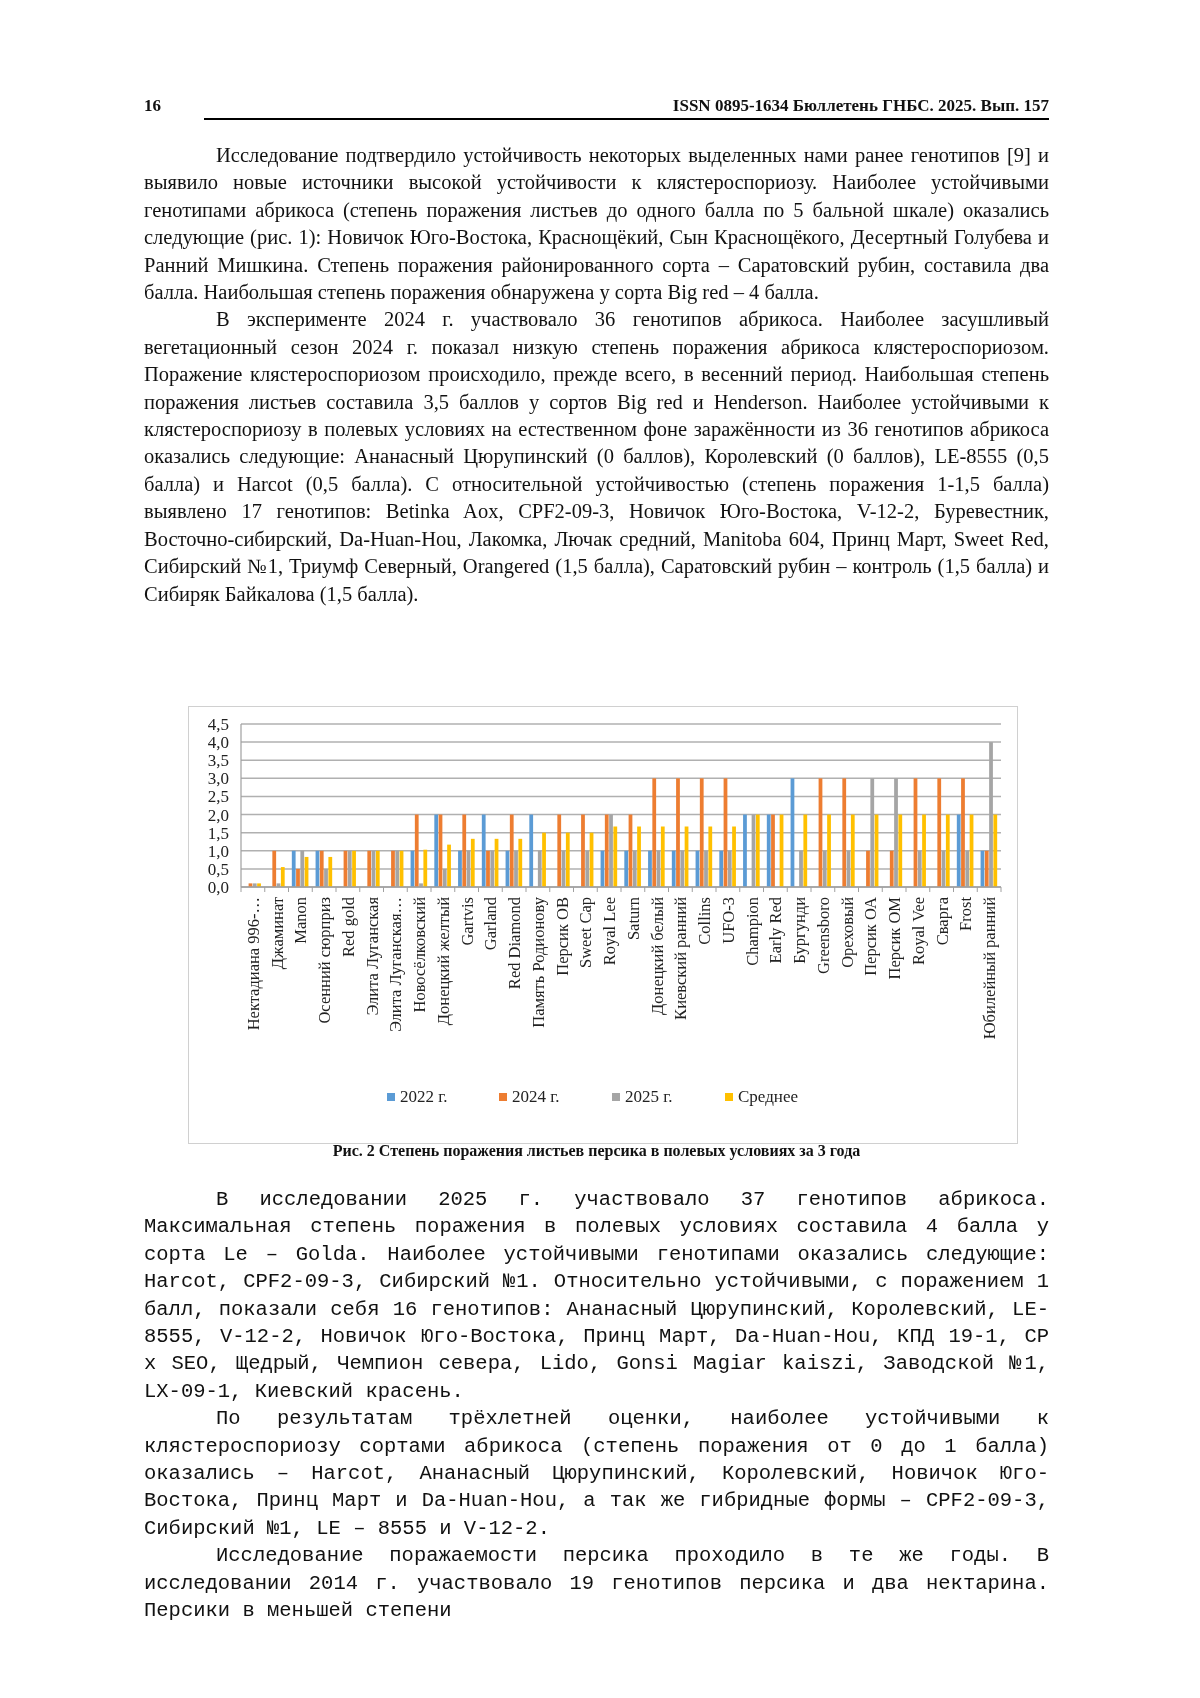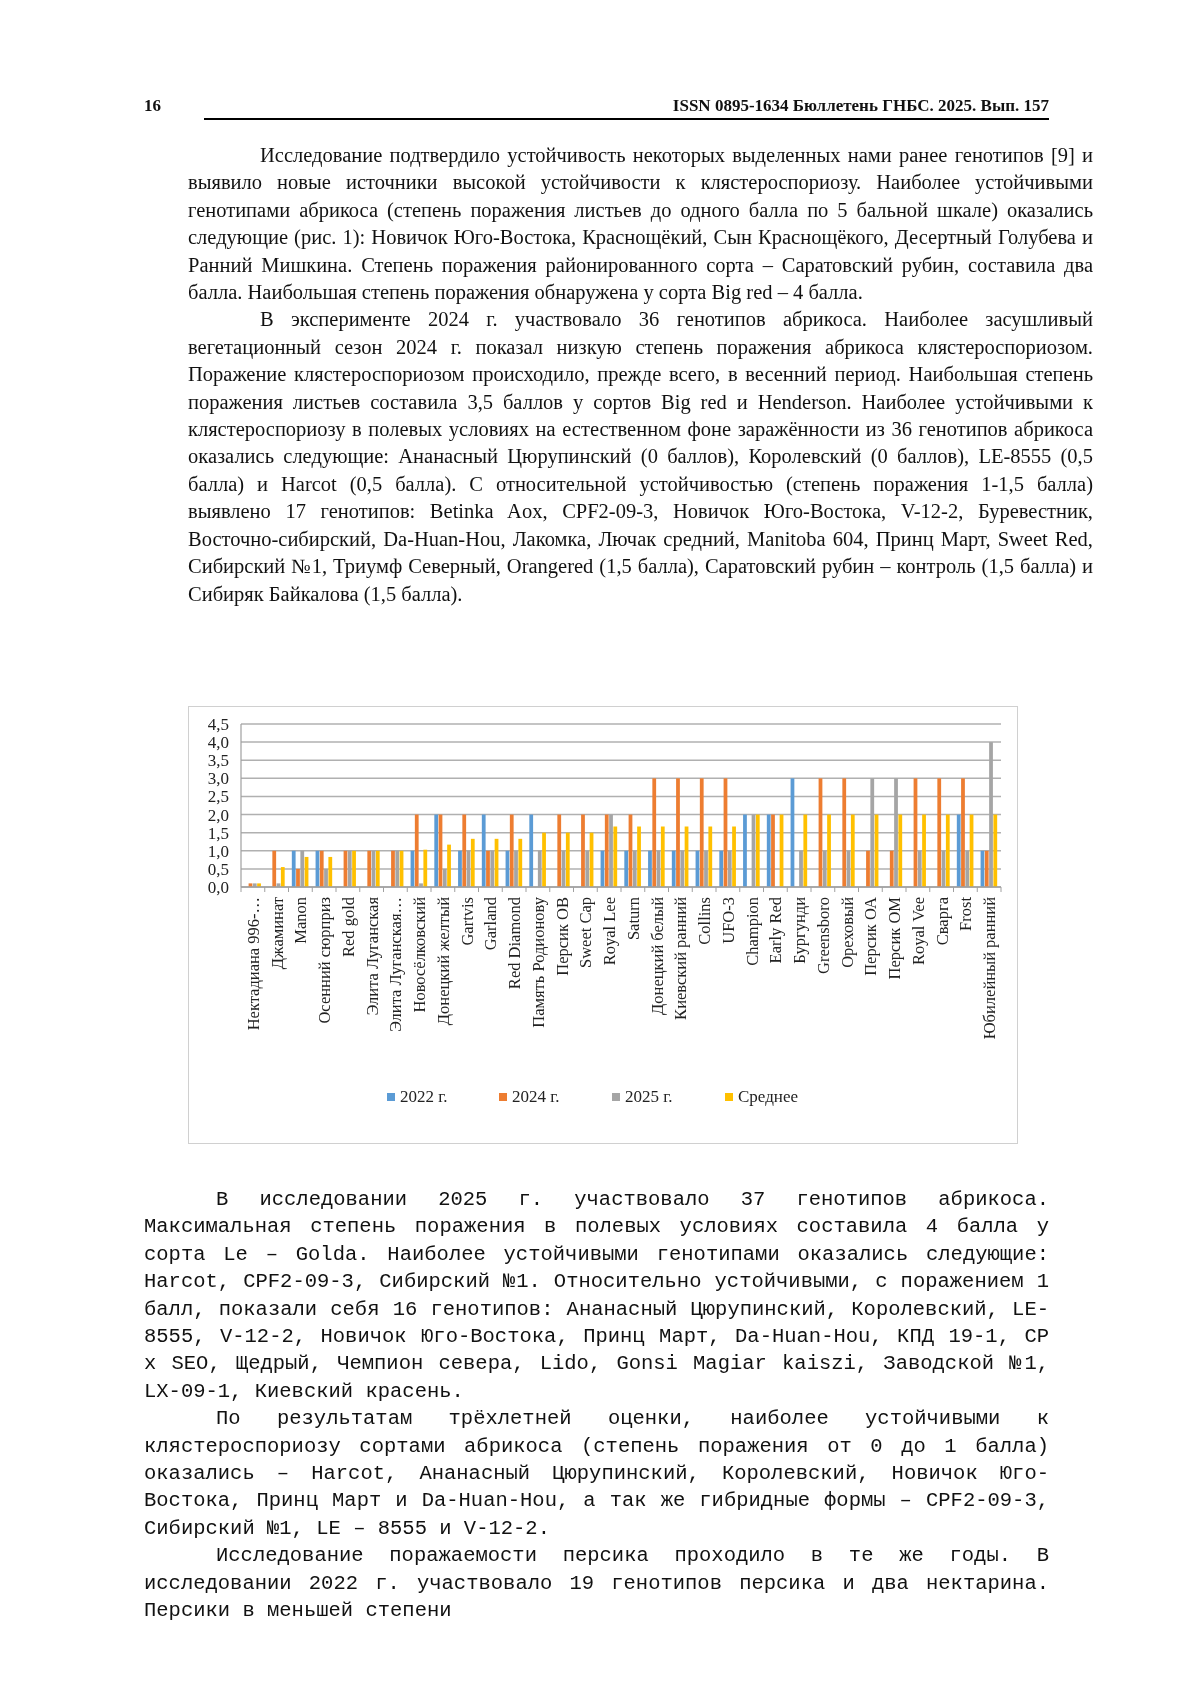--- a/index.html
+++ b/index.html
@@ -19,21 +19,21 @@
 <body>
 
 <div class="page">
 
   <div class="header">
     <span class="pnum">16</span>
     <span class="journal">ISSN 0895-1634 Бюллетень ГНБС. 2025. Вып. 157</span>
     <div class="rule"></div>
   </div>
 
-  <div class="text" style="top:142px;margin-left:44px;">
+  <div class="text" style="top:142px;">
     <p>Исследование подтвердило устойчивость некоторых выделенных нами ранее генотипов [9] и выявило новые источники высокой устойчивости к клястероспориозу. Наиболее устойчивыми генотипами абрикоса (степень поражения листьев до одного балла по 5 бальной шкале) оказались следующие (рис. 1): Новичок Юго-Востока, Краснощёкий, Сын Краснощёкого, Десертный Голубева и Ранний Мишкина. Степень поражения районированного сорта – Саратовский рубин, составила два балла. Наибольшая степень поражения обнаружена у сорта Big red – 4 балла.</p>
     <p>В эксперименте 2024 г. участвовало 36 генотипов абрикоса. Наиболее засушливый вегетационный сезон 2024 г. показал низкую степень поражения абрикоса клястероспориозом. Поражение клястероспориозом происходило, прежде всего, в весенний период. Наибольшая степень поражения листьев составила 3,5 баллов у сортов Big red и Henderson. Наиболее устойчивыми к клястероспориозу в полевых условиях на естественном фоне заражённости из 36 генотипов абрикоса оказались следующие: Ананасный Цюрупинский (0 баллов), Королевский (0 баллов), LE-8555 (0,5 балла) и Harcot (0,5 балла). С относительной устойчивостью (степень поражения 1-1,5 балла) выявлено 17 генотипов: Betinka Aox, CPF2-09-3, Новичок Юго-Востока, V-12-2, Буревестник, Восточно-сибирский, Da-Huan-Hou, Лакомка, Лючак средний, Manitoba 604, Принц Март, Sweet Red, Сибирский №1, Триумф Северный, Orangered (1,5 балла), Саратовский рубин – контроль (1,5 балла) и Сибиряк Байкалова (1,5 балла).</p>
   </div>
 
   <div class="chart-frame">
     <svg id="chart-svg" width="828" height="436" xmlns="http://www.w3.org/2000/svg">
         <line x1="52" x2="812" y1="180" y2="180" stroke="#b0b0b0" stroke-width="1.5"></line>
         <text x="40" y="186" text-anchor="end" font-size="17" fill="#222">0,0</text>
         <line x1="52" x2="812" y1="161.88888888888889" y2="161.88888888888889" stroke="#b0b0b0" stroke-width="1.5"></line>
         <text x="40" y="167.88888888888889" text-anchor="end" font-size="17" fill="#222">0,5</text>
@@ -235,20 +235,21 @@
         <text x="211" y="395" font-size="17" fill="#222">2022 г.</text>
         <rect x="310" y="386" width="8" height="8" fill="#ED7D31"></rect>
         <text x="323" y="395" font-size="17" fill="#222">2024 г.</text>
         <rect x="423" y="386" width="8" height="8" fill="#A5A5A5"></rect>
         <text x="436" y="395" font-size="17" fill="#222">2025 г.</text>
         <rect x="536" y="386" width="8" height="8" fill="#FFC000"></rect>
         <text x="549" y="395" font-size="17" fill="#222">Среднее</text>
       </svg>
   </div>
 
+  <div class="caption">Рис. 2 Степень поражения листьев персика в полевых условиях за 3 года</div>
 
   <div class="text" style="top:1186px;font-family:Liberation Mono, monospace;">
     <p>В исследовании 2025 г. участвовало 37 генотипов абрикоса. Максимальная степень поражения в полевых условиях составила 4 балла у сорта Le – Golda. Наиболее устойчивыми генотипами оказались следующие: Harcot, CPF2-09-3, Сибирский №1. Относительно устойчивыми, с поражением 1 балл, показали себя 16 генотипов: Ананасный Цюрупинский, Королевский, LE-8555, V-12-2, Новичок Юго-Востока, Принц Март, Da-Huan-Hou, КПД 19-1, CP x SEO, Щедрый, Чемпион севера, Lido, Gonsi Magiar kaiszi, Заводской №1, LX-09-1, Киевский красень.</p>
     <p>По результатам трёхлетней оценки, наиболее устойчивыми к клястероспориозу сортами абрикоса (степень поражения от 0 до 1 балла) оказались – Harcot, Ананасный Цюрупинский, Королевский, Новичок Юго-Востока, Принц Март и Da-Huan-Hou, а так же гибридные формы – CPF2-09-3, Сибирский №1, LE – 8555 и V-12-2.</p>
-    <p>Исследование поражаемости персика проходило в те же годы. В исследовании 2022 г. участвовало 19 генотипов персика и два нектарина. Персики в меньшей степени</p>
+    <p>Исследование поражаемости персика проходило в те же годы. В исследовании 2014 г. участвовало 19 генотипов персика и два нектарина. Персики в меньшей степени</p>
   </div>
 
 </div>
 
 </body></html>

